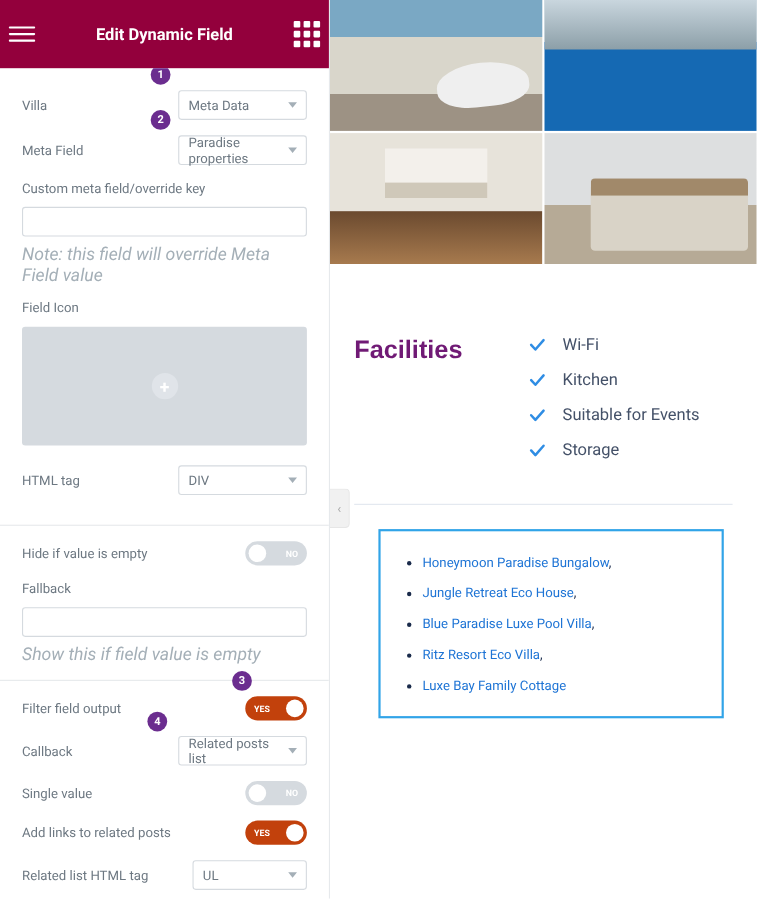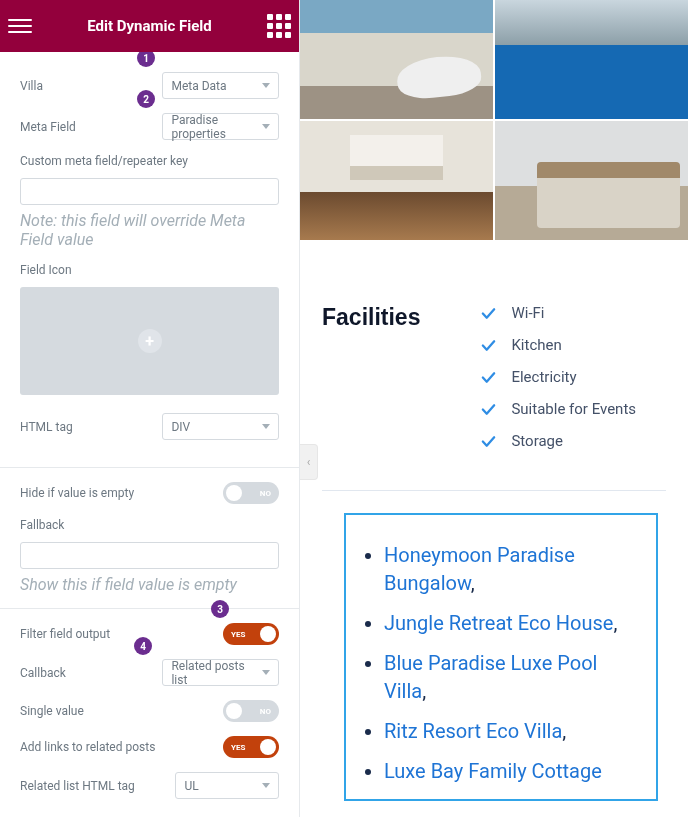--- a/index.html
+++ b/index.html
@@ -1,18 +1,18 @@
 <!DOCTYPE html>
 <html><head>
 <meta charset="utf-8">
 <style>
 * { margin:0; padding:0; box-sizing:border-box; font-family:-apple-system,BlinkMacSystemFont,"Segoe UI",Roboto,Arial,sans-serif; }
 body { width:688px; height:817px; overflow:hidden; font-size:13px; color:#6d7882; background:#fff; display:flex; }
 .panel { width:300px; height:817px; background:#fff; border-right:1px solid #e6e9ec; display:flex; flex-direction:column; }
-.topbar { height:52px; background:#93003c; color:#fff; display:flex; align-items:center; padding:0 8px; }
+.topbar { height:62px; background:#93003c; color:#fff; display:flex; align-items:center; padding:0 8px; }
 .hamb { width:24px; display:flex; flex-direction:column; gap:4px; cursor:pointer; }
 .hamb span { height:2px; background:#fff; border-radius:1px; }
 .top-title { flex:1; text-align:center; font-size:15px; font-weight:700; }
 .top-grid { width:24px; height:24px; display:grid; grid-template-columns:repeat(3,6px); grid-template-rows:repeat(3,6px); gap:3px; cursor:pointer; }
 .top-grid span { background:#fff; border-radius:1px; }
 .body-scroll { flex:1; overflow-y:auto; }
 .section { padding:14px 20px; border-bottom:1px solid #e6e9ec; }
 .row { display:flex; align-items:center; margin-bottom:14px; position:relative; }
 .row-label { width:55%; font-size:12px; }
 .row-input { width:45%; }
@@ -45,29 +45,29 @@
 .kitch { background:#e7e3da; }
 .kitch::before{content:"";position:absolute;left:0;right:0;bottom:0;height:40%;background:linear-gradient(#6b4a2f,#a77a4e);}
 .kitch::after{content:"";position:absolute;left:26%;right:26%;top:12%;height:26%;background:#f3f0eb;border-bottom:14px solid #cfc8b9;}
 .bed { background:linear-gradient(#dddfe0 55%,#b6aa96 55%); }
 .bed::after{content:"";position:absolute;left:22%;right:4%;bottom:10%;height:42%;background:#d9d3c7;border-top:16px solid #a1896a;border-radius:4px;}
 
 .collapse-handle { position:absolute; left:0; top:444px; width:18px; height:36px; background:#f1f1f1; border:1px solid #e6e6e6; border-left:none; border-radius:0 4px 4px 0; display:flex; align-items:center; justify-content:center; color:#aaa; font-size:12px; cursor:pointer; }
 
 .content-wrap { padding:22px; }
 .facil-block { display:flex; gap:60px; padding-top:42px; }
-.facil-title { font-family:"Segoe UI",Arial,sans-serif; font-size:23px; font-weight:700; color:#0f172a; }
+.facil-title { font-family:"Segoe UI",Arial,sans-serif; font-size:23px; font-weight:700; color:#701a75; }
 .facil-list { display:flex; flex-direction:column; gap:14px; color:#445168; font-size:15px; }
 .facil-list li { list-style:none; display:flex; align-items:center; gap:14px; }
 .facil-list svg { width:17px; height:17px; flex:none; }
 .divider { height:1px; background:#e1e7ef; margin-top:40px; }
 
 .related-box { border:2px solid #31a4e8; margin:22px 8px 0 22px; padding:14px 20px 14px 30px; }
 .related-box ul { list-style:disc; padding-left:8px; }
-.related-box li { color:#1a2b4b; font-size:20px; line-height:28px;margin-top:12px; }
+.related-box li { color:#1a2b4b; font-size:12px; line-height:28px; }
 .related-box a { color:#1e74d5; text-decoration:none; }
 </style>
 </head>
 <body>
 
 <div class="panel">
   <div class="topbar">
     <div class="hamb">
         <span></span>
         <span></span>
@@ -101,21 +101,21 @@
       <div class="row">
         <div class="badge" style="left:117px;top:-23px;">2</div>
         <div class="row-label">Meta Field</div>
         <div class="row-input">
             <div class="sel">
               <span>Paradise properties</span>
               <span class="caret"></span>
             </div>
           </div>
       </div>
-      <div class="sub-label">Custom meta field/repeater key</div>
+      <div class="sub-label">Custom meta field/override key</div>
       <div class="full-input"><input class="txt-in" type="text" value="" style=""></div>
       <div class="note">Note: this field will override Meta Field value</div>
       <div class="sub-label">Field Icon</div>
       <div class="icon-picker">
           <div class="plus">+</div>
         </div>
       <div class="row" style="margin-bottom:13px;">
         <div class="row-label">HTML tag</div>
         <div class="row-input">
             <div class="sel">
@@ -201,26 +201,20 @@
             <svg viewBox="0 0 24 24" fill="none" stroke="#2f8de4" stroke-width="3.2" stroke-linecap="round" stroke-linejoin="round">
               <polyline points="4 12 9.5 18 20 6"></polyline>
             </svg>
             <span>Wi-Fi</span>
           </li>
           <li>
             <svg viewBox="0 0 24 24" fill="none" stroke="#2f8de4" stroke-width="3.2" stroke-linecap="round" stroke-linejoin="round">
               <polyline points="4 12 9.5 18 20 6"></polyline>
             </svg>
             <span>Kitchen</span>
-          </li>
-          <li>
-            <svg viewBox="0 0 24 24" fill="none" stroke="#2f8de4" stroke-width="3.2" stroke-linecap="round" stroke-linejoin="round">
-              <polyline points="4 12 9.5 18 20 6"></polyline>
-            </svg>
-            <span>Electricity</span>
           </li>
           <li>
             <svg viewBox="0 0 24 24" fill="none" stroke="#2f8de4" stroke-width="3.2" stroke-linecap="round" stroke-linejoin="round">
               <polyline points="4 12 9.5 18 20 6"></polyline>
             </svg>
             <span>Suitable for Events</span>
           </li>
           <li>
             <svg viewBox="0 0 24 24" fill="none" stroke="#2f8de4" stroke-width="3.2" stroke-linecap="round" stroke-linejoin="round">
               <polyline points="4 12 9.5 18 20 6"></polyline>

